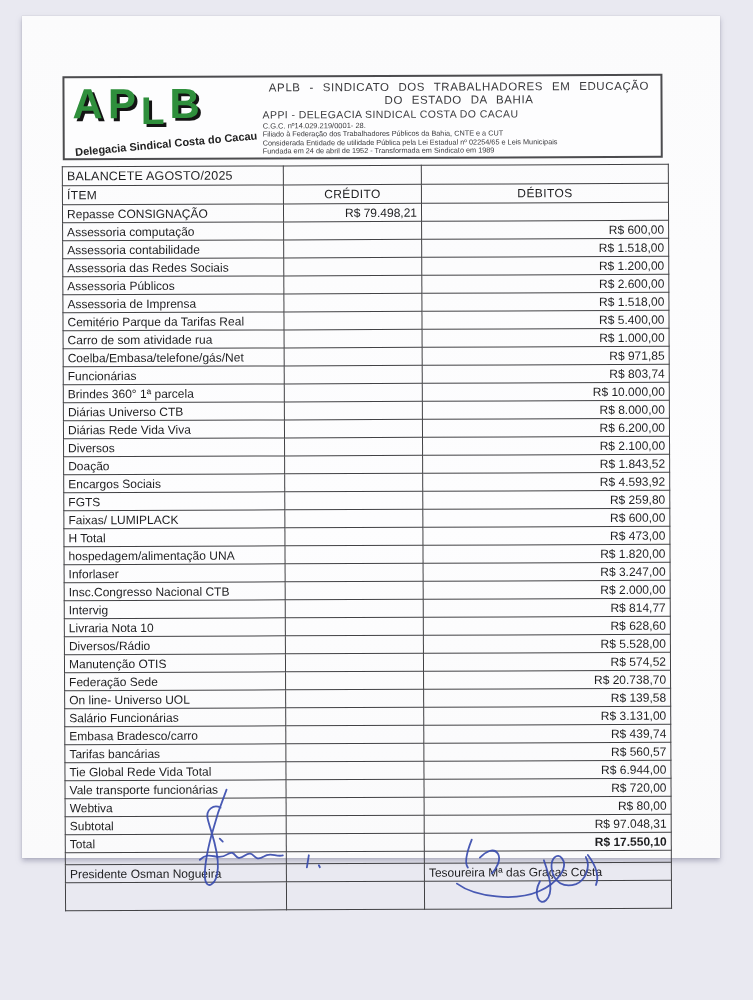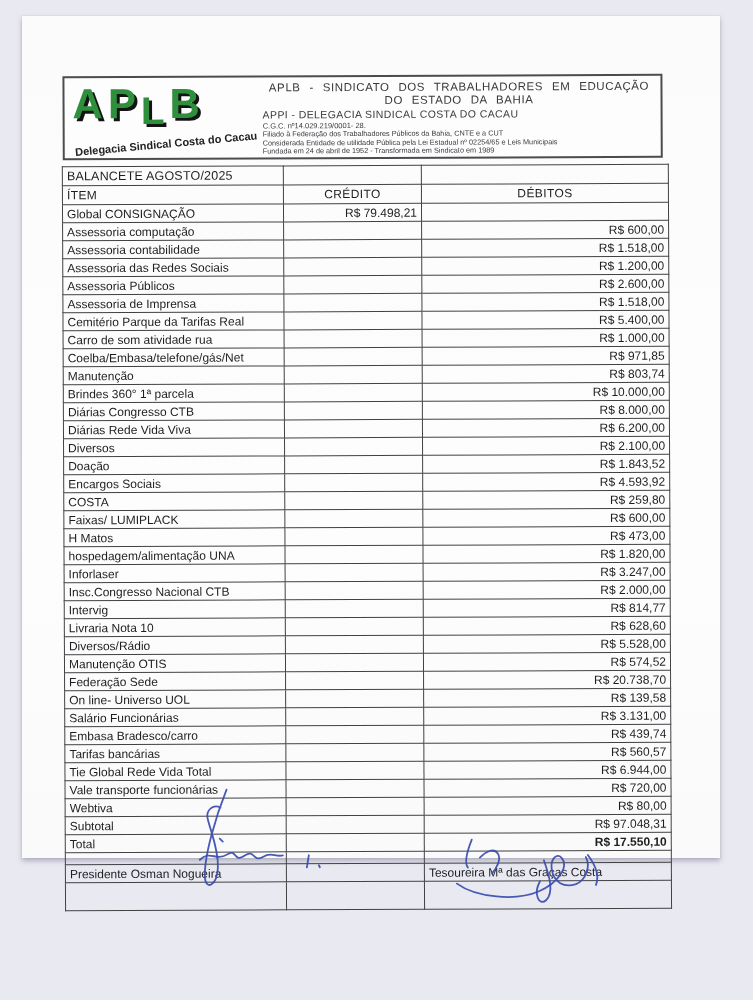--- a/index.html
+++ b/index.html
@@ -100,21 +100,21 @@
           <td></td>
         </tr>
         <tr class="head-row">
           <td>ÍTEM</td>
           <td class="center">CRÉDITO</td>
           <td class="center">DÉBITOS</td>
         </tr>
       </tbody>
       <tbody id="data-rows">
           <tr>
-            <td>Global CONSIGNAÇÃO</td>
+            <td>Repasse CONSIGNAÇÃO</td>
             <td class="num">R$ 79.498,21</td>
             <td class="num"></td>
           </tr>
           <tr>
             <td>Assessoria  computação</td>
             <td class="num"></td>
             <td class="num">R$ 600,00</td>
           </tr>
           <tr>
             <td>Assessoria contabilidade</td>
@@ -145,31 +145,31 @@
             <td>Carro de som atividade rua</td>
             <td class="num"></td>
             <td class="num">R$ 1.000,00</td>
           </tr>
           <tr>
             <td>Coelba/Embasa/telefone/gás/Net</td>
             <td class="num"></td>
             <td class="num">R$ 971,85</td>
           </tr>
           <tr>
-            <td>Manutenção</td>
+            <td>Funcionárias</td>
             <td class="num"></td>
             <td class="num">R$ 803,74</td>
           </tr>
           <tr>
             <td>Brindes 360° 1ª parcela</td>
             <td class="num"></td>
             <td class="num">R$ 10.000,00</td>
           </tr>
           <tr>
-            <td>Diárias Congresso CTB</td>
+            <td>Diárias Universo CTB</td>
             <td class="num"></td>
             <td class="num">R$ 8.000,00</td>
           </tr>
           <tr>
             <td>Diárias Rede Vida Viva</td>
             <td class="num"></td>
             <td class="num">R$ 6.200,00</td>
           </tr>
           <tr>
             <td>Diversos</td>
@@ -180,31 +180,31 @@
             <td>Doação</td>
             <td class="num"></td>
             <td class="num">R$ 1.843,52</td>
           </tr>
           <tr>
             <td>Encargos Sociais</td>
             <td class="num"></td>
             <td class="num">R$ 4.593,92</td>
           </tr>
           <tr>
-            <td>COSTA</td>
+            <td>FGTS</td>
             <td class="num"></td>
             <td class="num">R$ 259,80</td>
           </tr>
           <tr>
             <td>Faixas/ LUMIPLACK</td>
             <td class="num"></td>
             <td class="num">R$ 600,00</td>
           </tr>
           <tr>
-            <td>H Matos</td>
+            <td>H Total</td>
             <td class="num"></td>
             <td class="num">R$ 473,00</td>
           </tr>
           <tr>
             <td>hospedagem/alimentação UNA</td>
             <td class="num"></td>
             <td class="num">R$ 1.820,00</td>
           </tr>
           <tr>
             <td>Inforlaser</td>

